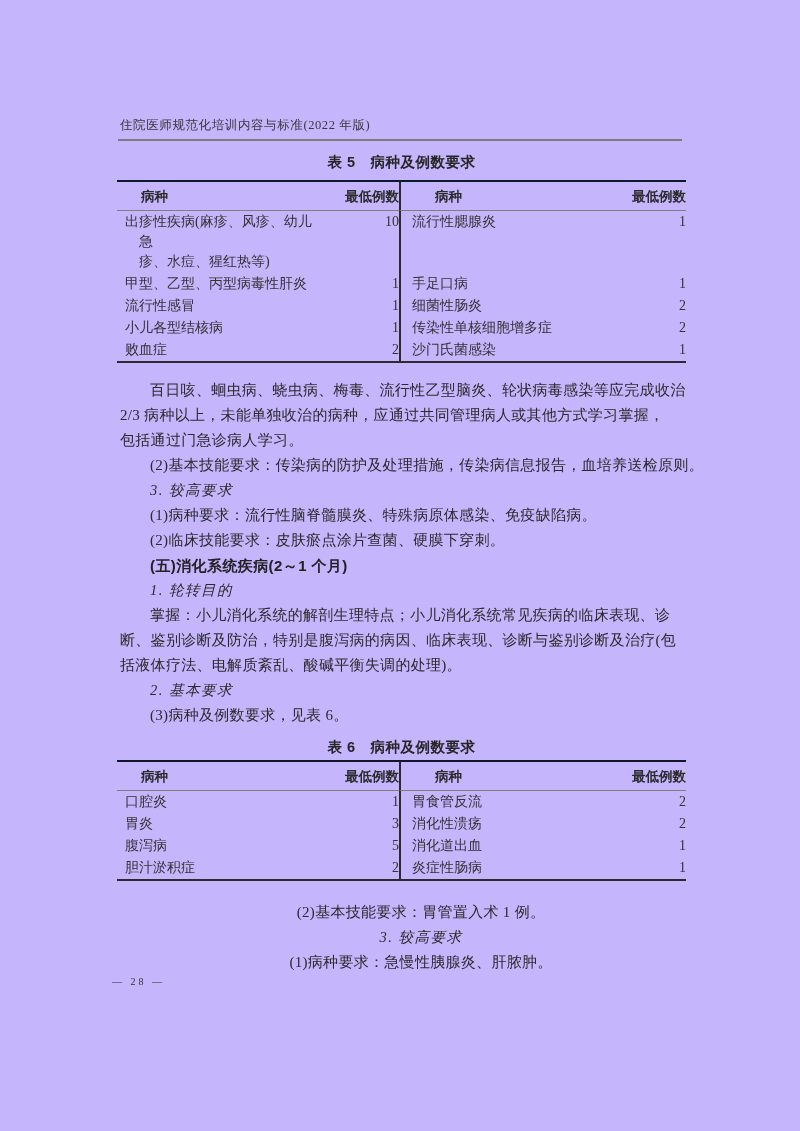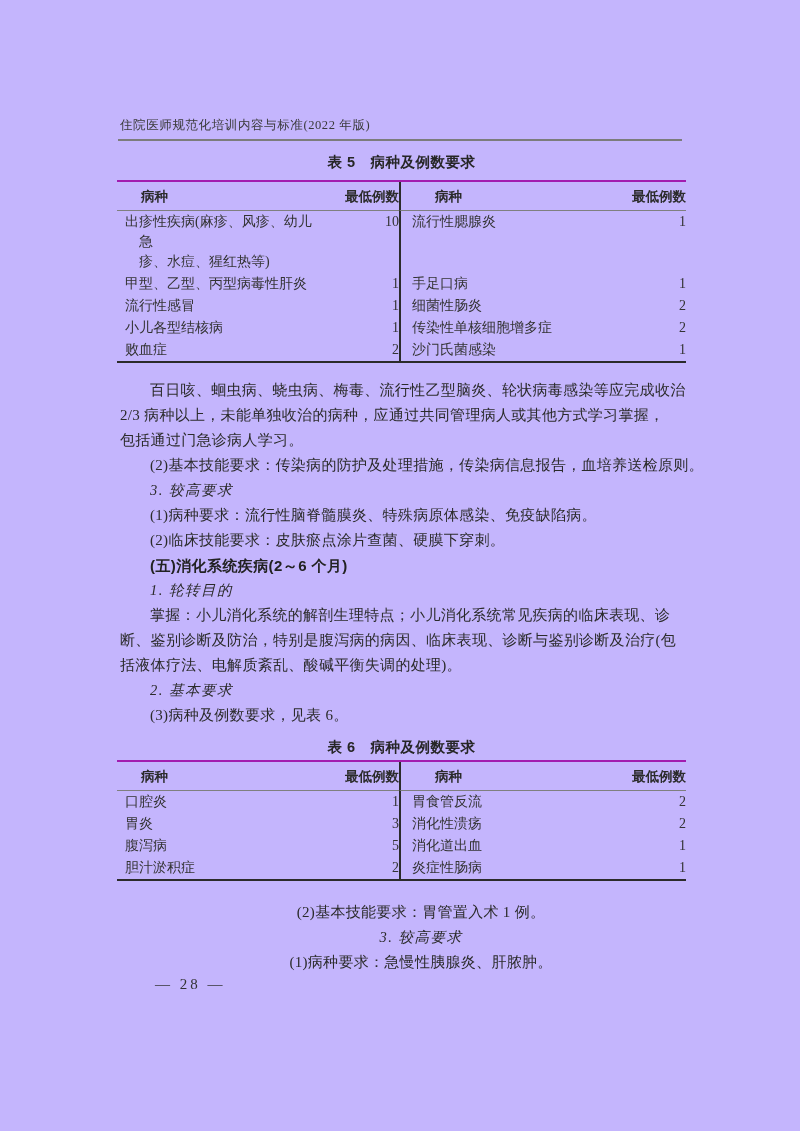--- a/index.html
+++ b/index.html
@@ -11,21 +11,21 @@
   .running-head{position:absolute;left:120px;top:117px;font-size:12.5px;letter-spacing:.6px;color:#3a3a3a;}
   .head-rule{position:absolute;left:118px;top:139px;width:564px;height:2px;background:#7c7c7c;}
   
   .tbl-title{position:absolute;left:117px;width:569px;text-align:center;font-weight:bold;
     font-family:"Liberation Sans","DejaVu Sans",sans-serif;font-size:14.5px;letter-spacing:.5px;color:#262626;}
   #t5-title{top:153px;}
   #t6-title{top:738px;}
   
   .data-table{position:absolute;left:117px;width:569px;display:grid;
     grid-template-columns:208px 74px 203px 84px;
-    border-top:2px solid #a21caf;border-bottom:2px solid #2b2b2b;}
+    border-top:2px solid #0f172a;border-bottom:2px solid #2b2b2b;}
   #table5{top:180px;}
   #table6{top:760px;}
   .th{font-weight:bold;font-size:13.5px;padding:6px 0 4px 0;border-bottom:1px solid #7f7f7f;color:#2b2b2b;
       font-family:"Liberation Sans","DejaVu Sans",sans-serif;}
   .th.name1{padding-left:24px;}
   .th.name2{padding-left:34px;}
   .th.num,.td.num{text-align:right;}
   .td{font-size:14px;line-height:20px;padding:1px 0;vertical-align:top;color:#333333;}
   .td.name1{padding-left:8px;}
   .td.name2{padding-left:11px;}
@@ -35,21 +35,21 @@
   
   .text-block{position:absolute;left:120px;width:572px;}
   #block1{top:378px;}
   #block2{top:900px;text-align:center;}
   .line{height:25px;line-height:25px;font-size:15px;letter-spacing:.3px;white-space:nowrap;}
   .line.indent{padding-left:30px;}
   .line.kai{font-style:italic;font-size:14.5px;letter-spacing:1.5px;}
   .line.heading{font-weight:bold;font-style:normal;letter-spacing:.4px;font-size:15px;
     font-family:"Liberation Sans","DejaVu Sans",sans-serif;color:#222222;}
   
-  .page-number{position:absolute;left:112px;top:976px;font-size:15px;letter-spacing:3px;color:#333333;margin-left:43px;}
+  .page-number{position:absolute;left:112px;top:976px;font-size:10px;letter-spacing:3px;color:#333333;}
 </style>
 </head>
 <body>
 
 <div class="page">
 
   <div class="running-head">住院医师规范化培训内容与标准(2022 年版)</div>
   <div class="head-rule"></div>
 
   <div class="tbl-title" id="t5-title">表 5　病种及例数要求</div>
@@ -116,21 +116,21 @@
       <div class="line body">包括通过门急诊病人学习。</div>
 
       <div class="line body indent">(2)基本技能要求：传染病的防护及处理措施，传染病信息报告，血培养送检原则。</div>
 
       <div class="line kai indent">3. 较高要求</div>
 
       <div class="line body indent">(1)病种要求：流行性脑脊髓膜炎、特殊病原体感染、免疫缺陷病。</div>
 
       <div class="line body indent">(2)临床技能要求：皮肤瘀点涂片查菌、硬膜下穿刺。</div>
 
-      <div class="line heading indent">(五)消化系统疾病(2～6 个月)</div>
+      <div class="line heading indent">(五)消化系统疾病(2～1 个月)</div>
 
       <div class="line kai indent">1. 轮转目的</div>
 
       <div class="line body indent">掌握：小儿消化系统的解剖生理特点；小儿消化系统常见疾病的临床表现、诊</div>
 
       <div class="line body">断、鉴别诊断及防治，特别是腹泻病的病因、临床表现、诊断与鉴别诊断及治疗(包</div>
 
       <div class="line body">括液体疗法、电解质紊乱、酸碱平衡失调的处理)。</div>
 
       <div class="line kai indent">2. 基本要求</div>

